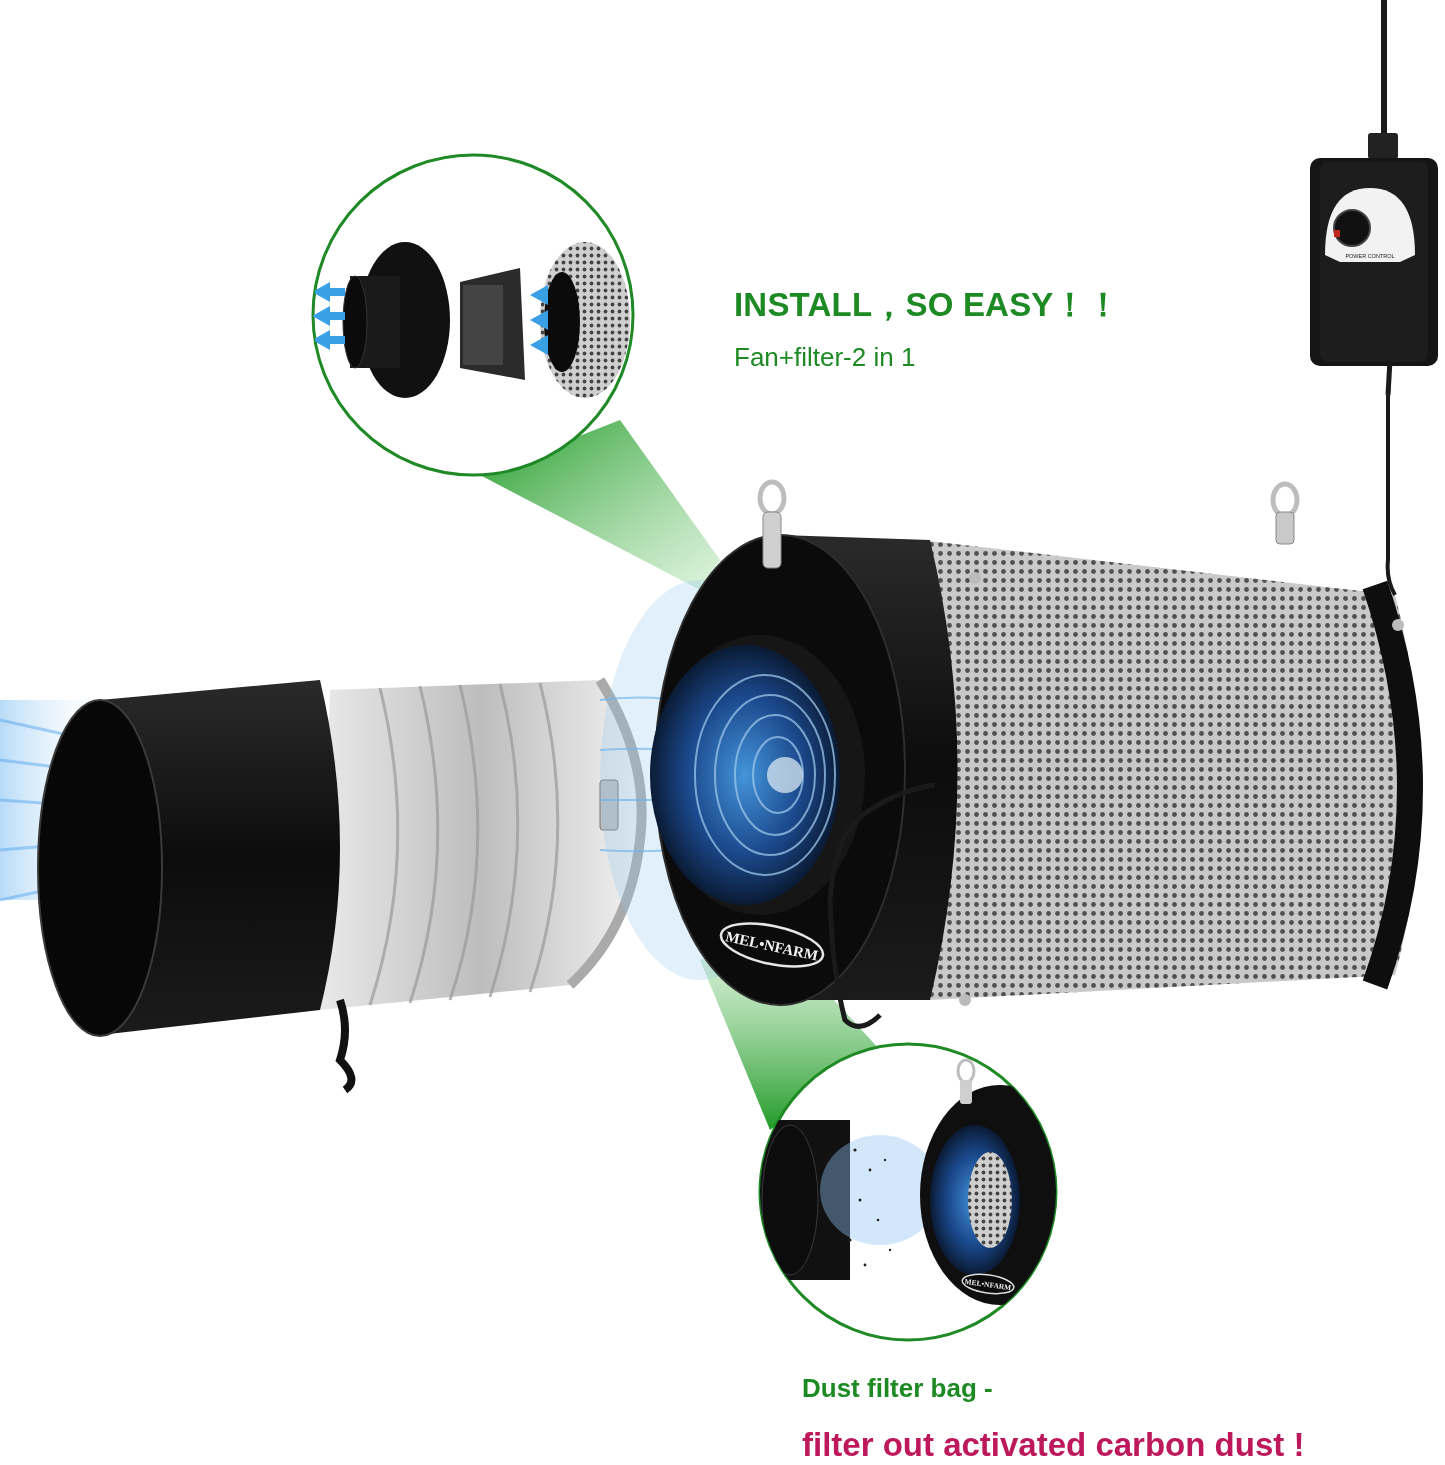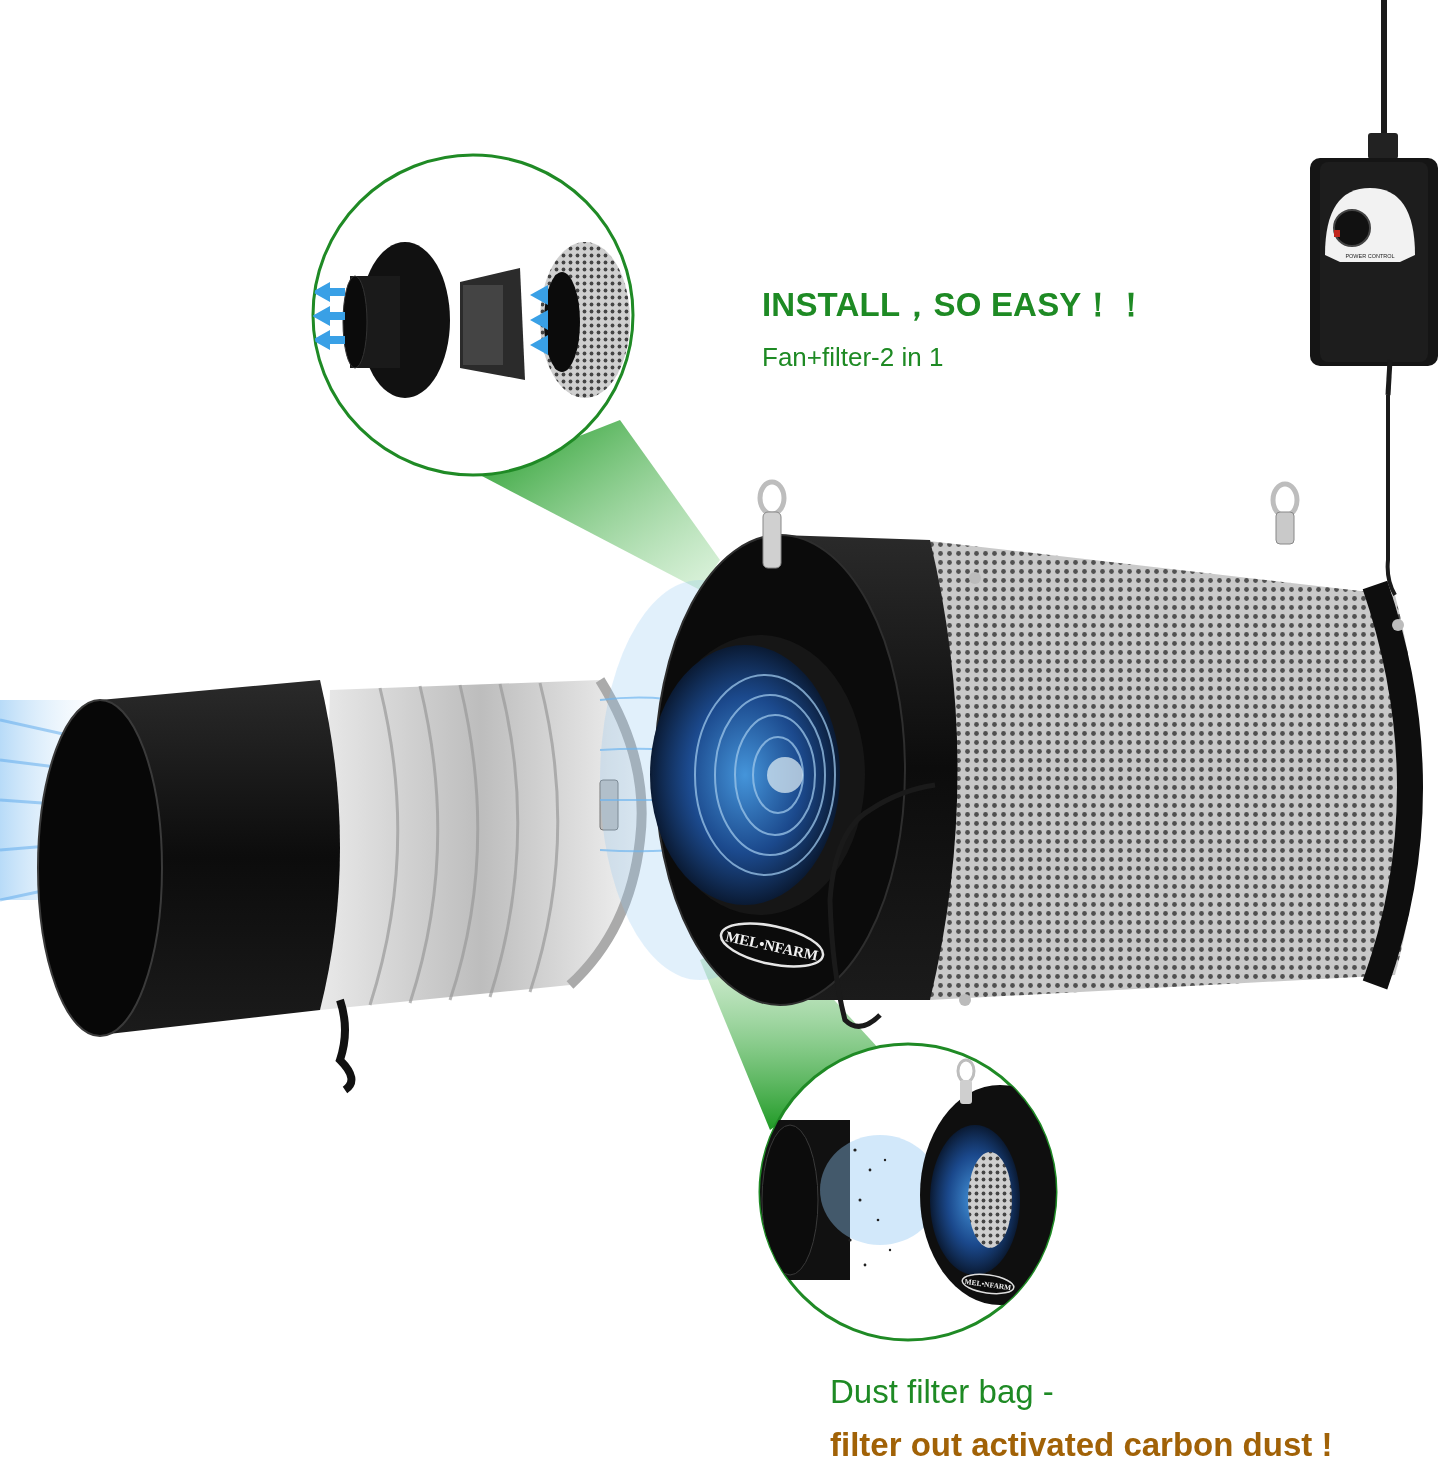--- a/index.html
+++ b/index.html
@@ -1,21 +1,21 @@
 <!DOCTYPE html>
 <html><head>
 <meta charset="utf-8">
 <style>
   html, body { margin: 0; padding: 0; background: #ffffff; }
   body { width: 1445px; height: 1465px; position: relative; overflow: hidden; font-family: "Liberation Sans", sans-serif; }
-  .abs { position: absolute; margin-left: 28px; }
+  .abs { position: absolute; }
   .headline { left: 734px; top: 283px; font-size: 33px; font-weight: bold; color: #1e8a24; letter-spacing: 0.2px; white-space: nowrap; }
   .subline { left: 734px; top: 342px; font-size: 26px; color: #1e8a24; white-space: nowrap; }
-  .caption1 { left: 802px; top: 1373px; font-size: 33px; font-weight: normal; color: #1e8a24; white-space: nowrap; }
-  .caption2 { left: 802px; top: 1426px; font-size: 33px; font-weight: bold; color: #a16207; white-space: nowrap; }
+  .caption1 { left: 802px; top: 1373px; font-size: 26px; font-weight: bold; color: #1e8a24; white-space: nowrap; }
+  .caption2 { left: 802px; top: 1426px; font-size: 33px; font-weight: bold; color: #be185d; white-space: nowrap; }
   svg.scene { position: absolute; left: 0; top: 0; }
 </style>
 </head>
 <body>
 
 <svg class="scene" width="1445" height="1465" viewBox="0 0 1445 1465">
   <defs>
     <linearGradient id="greenBeamTop" x1="0" y1="0" x2="1" y2="1">
       <stop offset="0" stop-color="#1f9a25"></stop>
       <stop offset="1" stop-color="#c9ecc9" stop-opacity="0.6"></stop>

